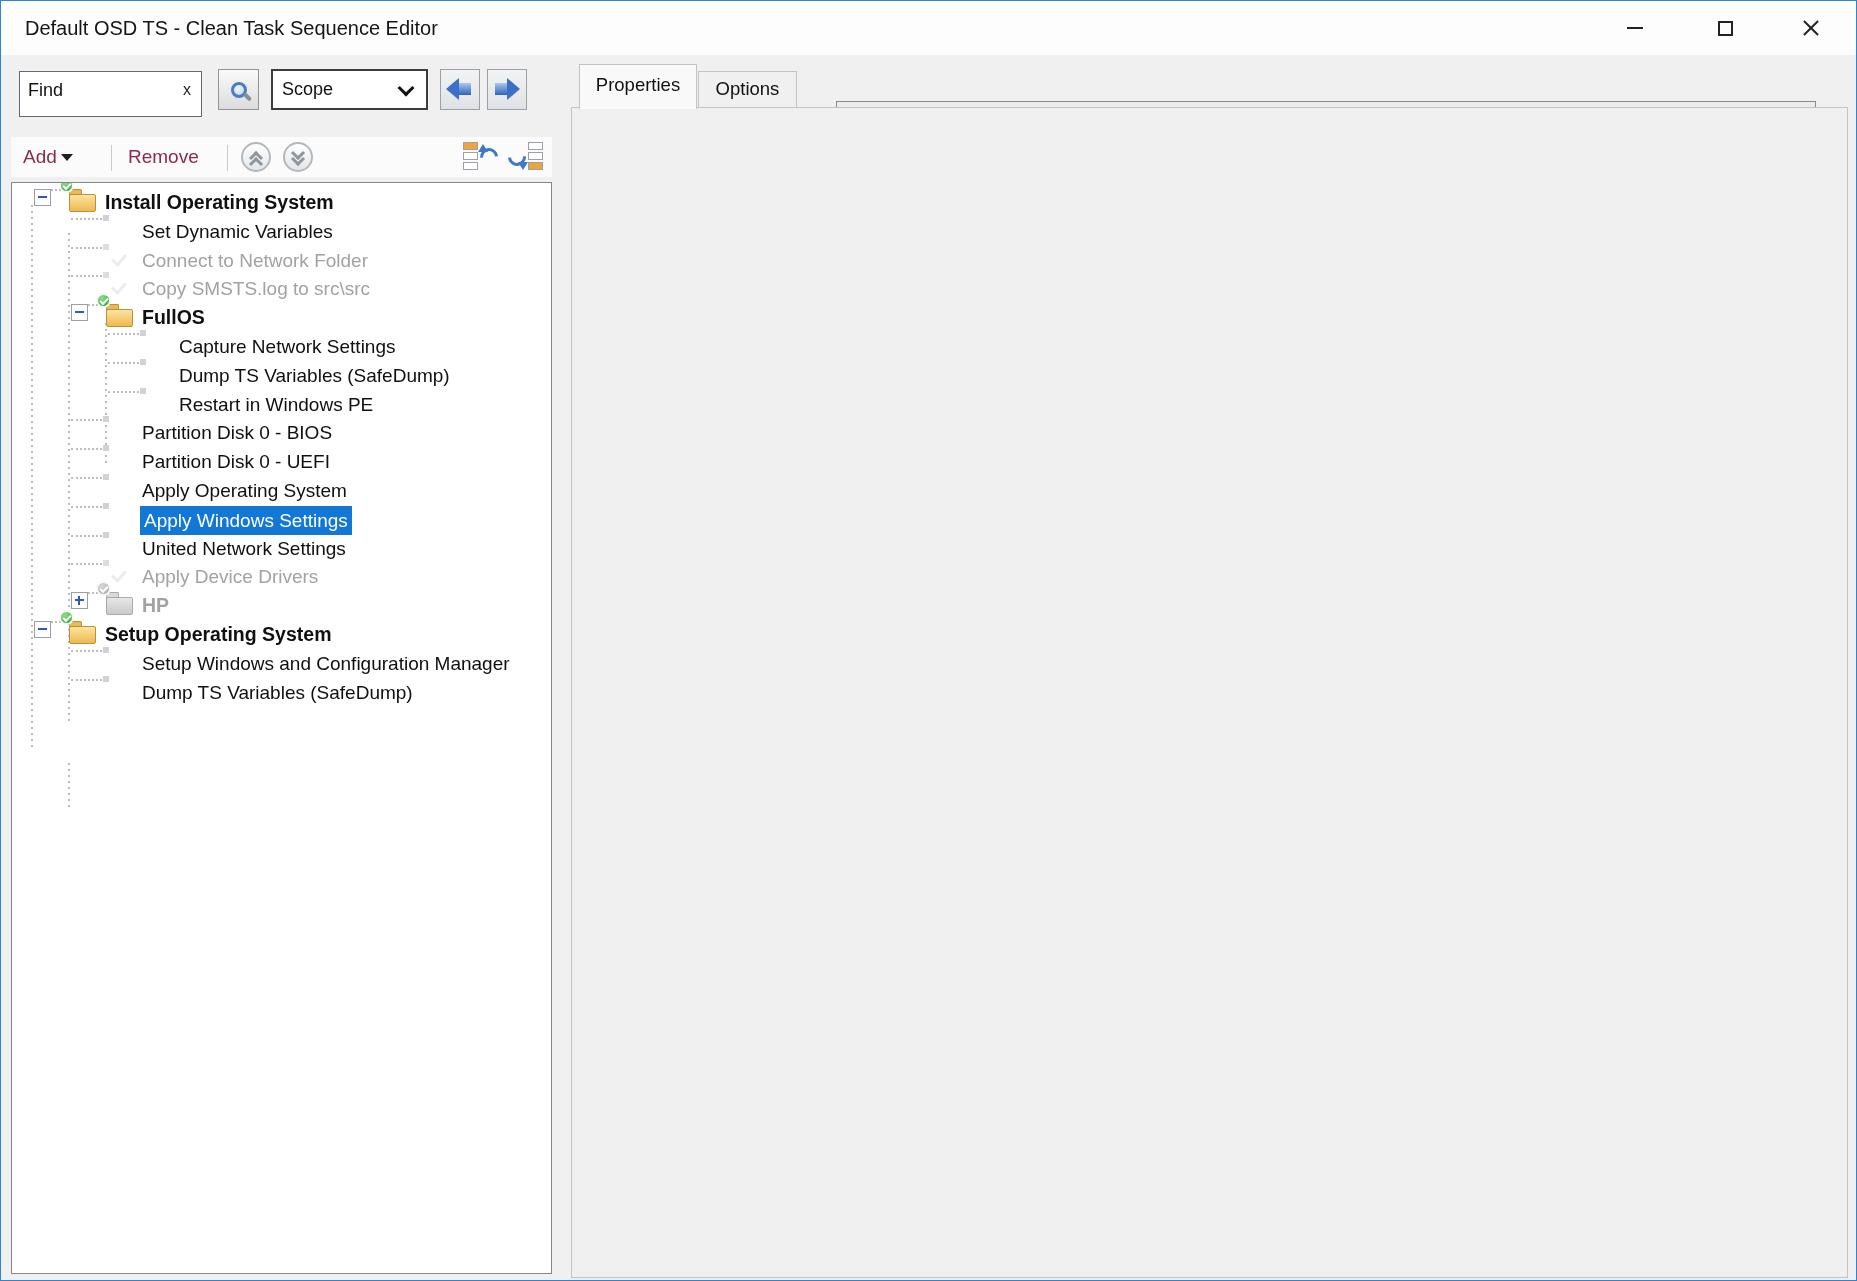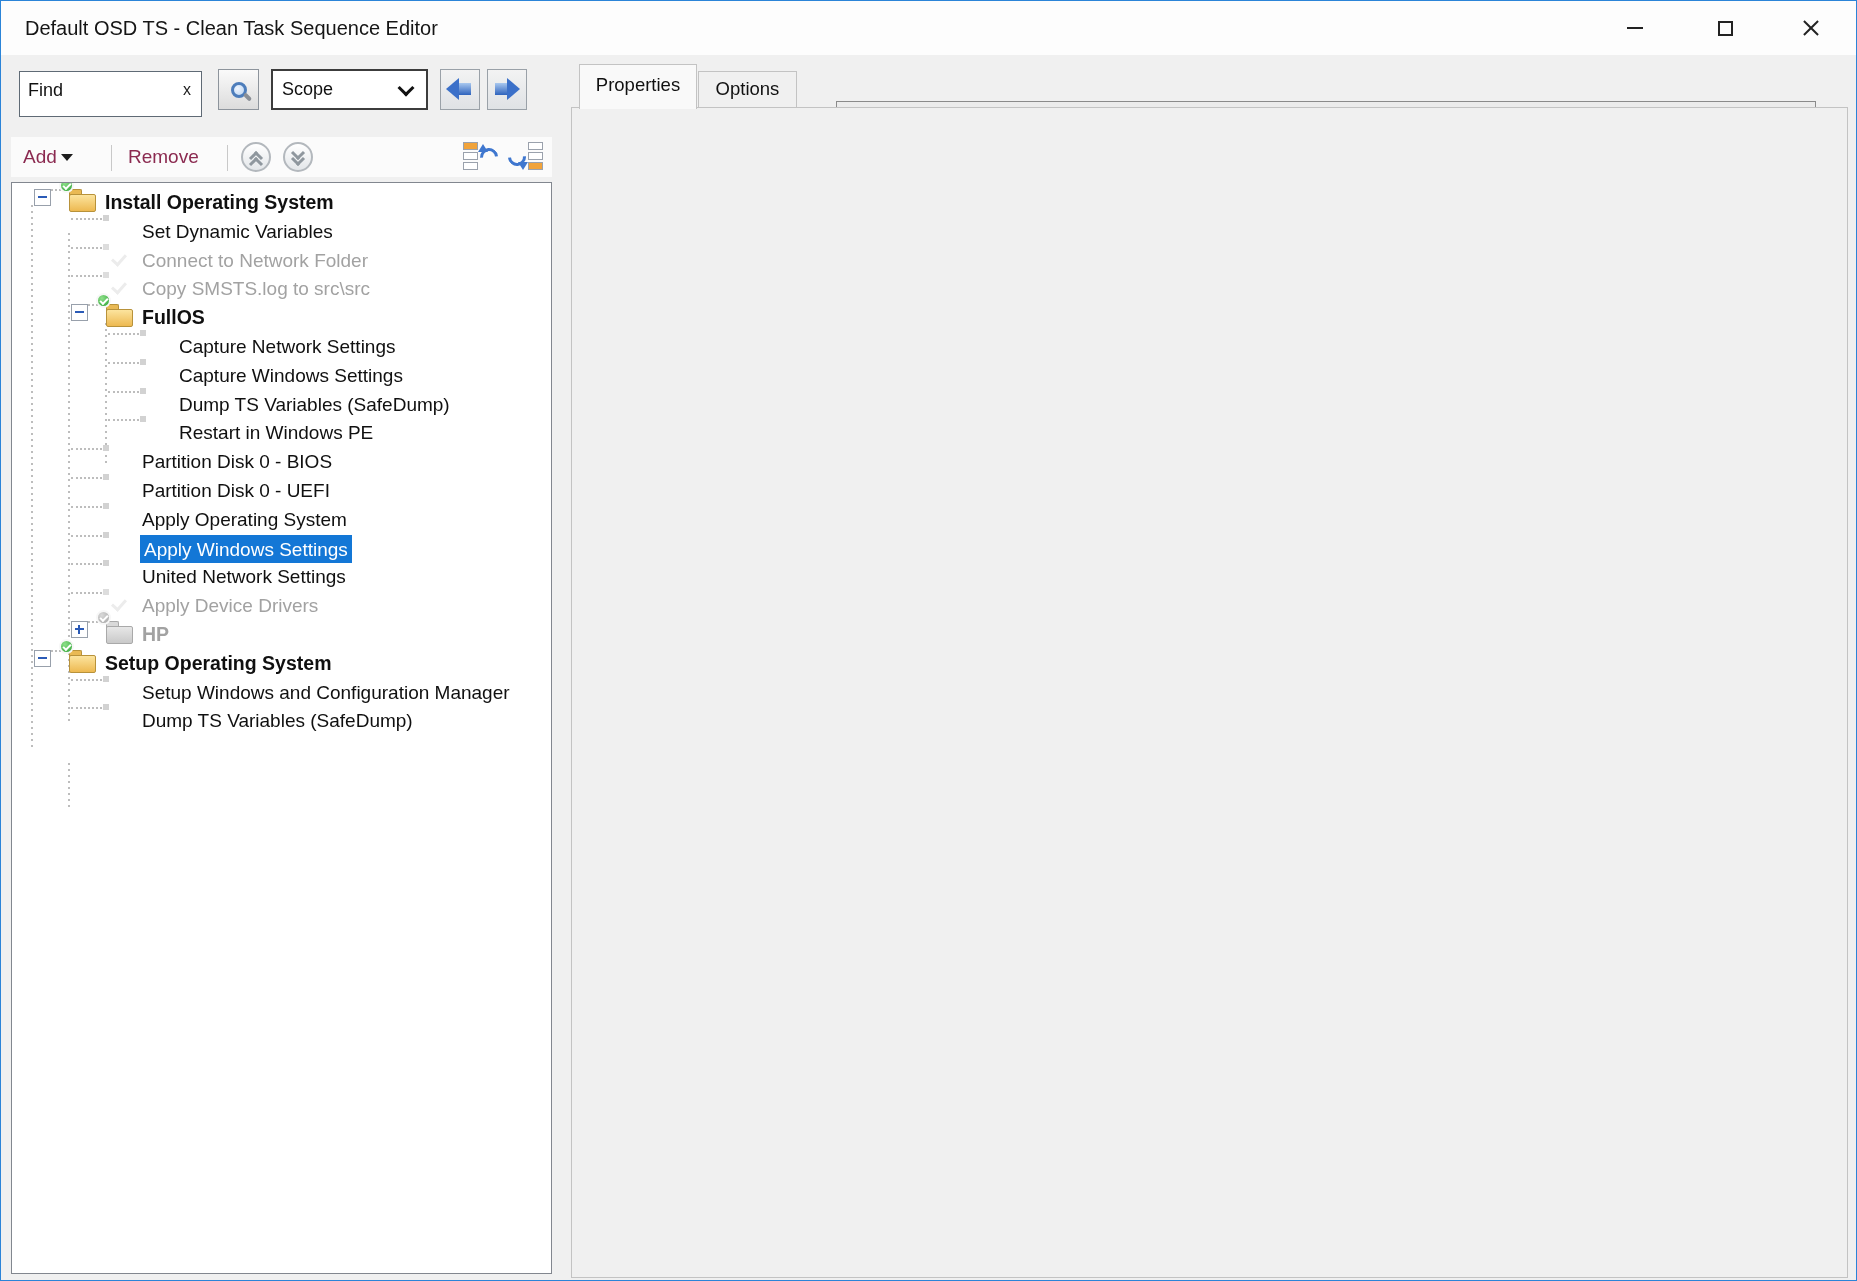--- a/index.html
+++ b/index.html
@@ -276,25 +276,20 @@
       <span class="tlabel">FullOS</span>
     </div>
     <div class="trow l2">
       <span class="stub"></span>
       <span class="ico"><span class="chk"></span></span>
       <span class="tlabel">Capture Network Settings</span>
     </div>
     <div class="trow l2">
       <span class="stub"></span>
       <span class="ico"><span class="chk"></span></span>
-      <span class="tlabel">Capture Windows Settings</span>
-    </div>
-    <div class="trow l2">
-      <span class="stub"></span>
-      <span class="ico"><span class="chk"></span></span>
       <span class="tlabel">Dump TS Variables (SafeDump)</span>
     </div>
     <div class="trow l2">
       <span class="stub"></span>
       <span class="ico"><span class="chk"></span></span>
       <span class="tlabel">Restart in Windows PE</span>
     </div>
     <div class="trow l1">
       <span class="stub"></span>
       <span class="ico"><span class="chk"></span></span>

